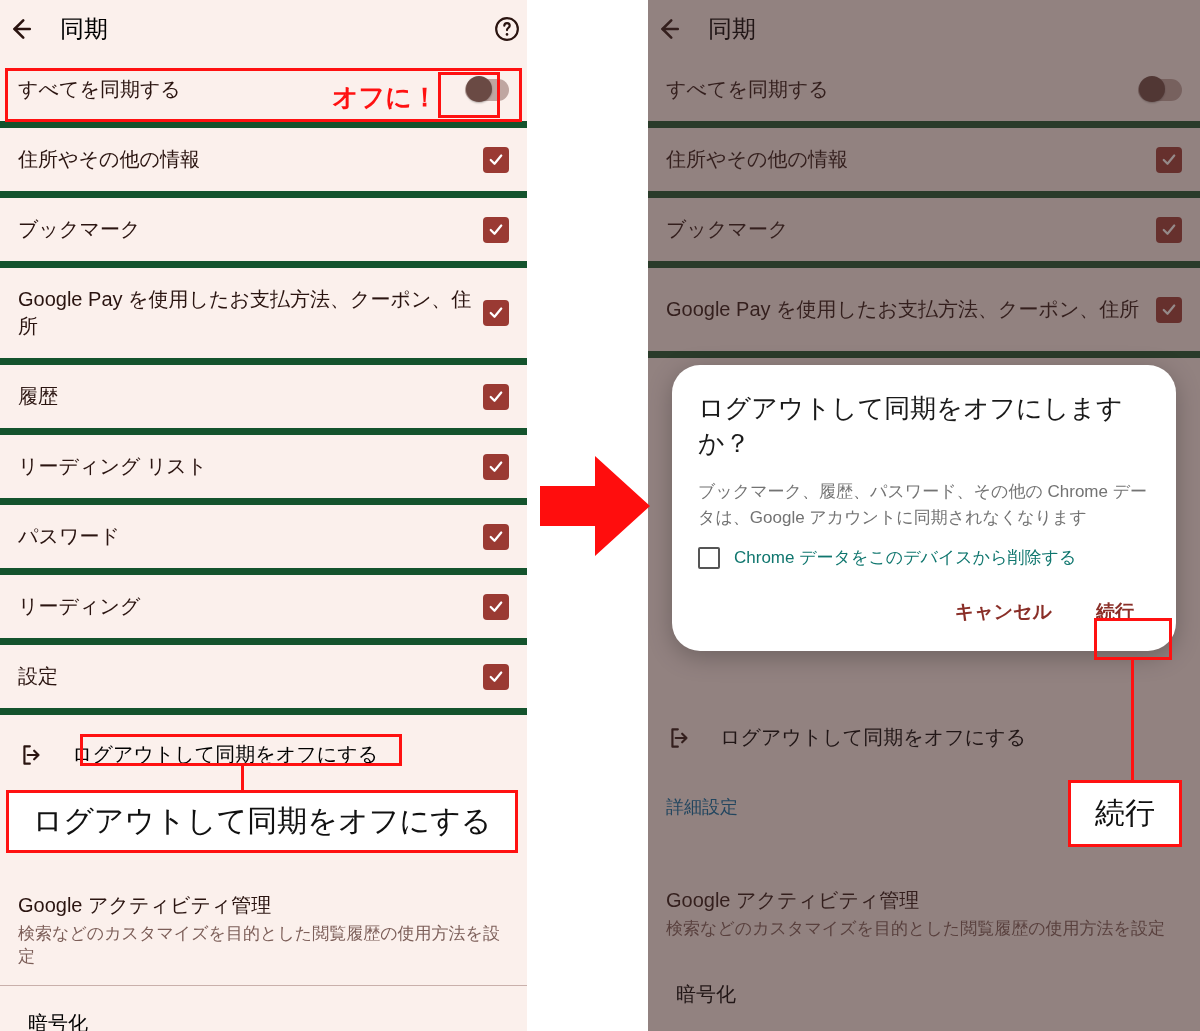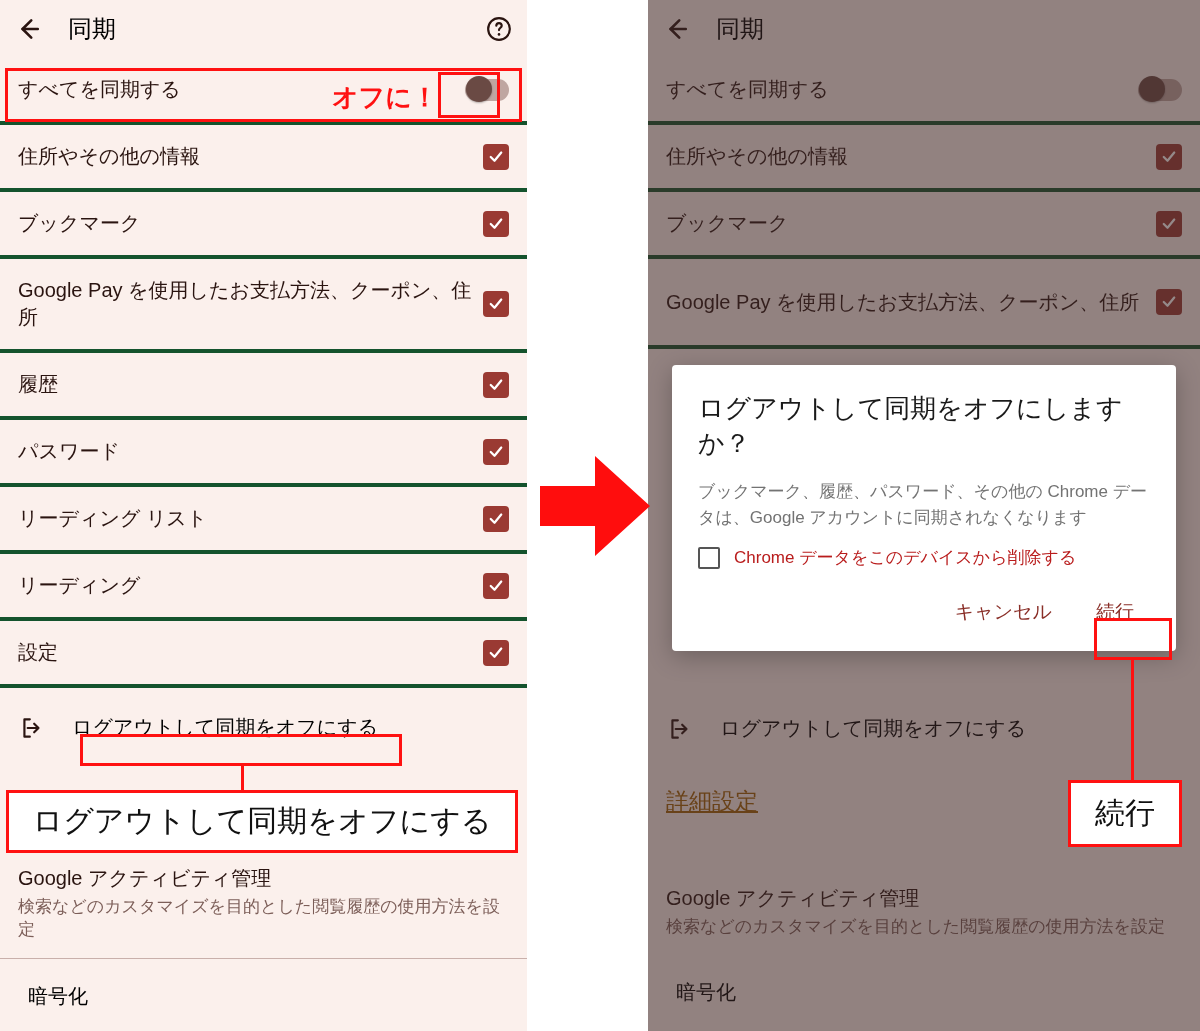--- a/index.html
+++ b/index.html
@@ -23,32 +23,32 @@
   .right .dimmer {
     position: absolute; inset:0;
     background: rgba(60,40,40,0.55);
     z-index: 5;
     pointer-events: none;
   }
 
   
   .hdr {
     display:flex; align-items:center;
-    height: 58px; padding: 0 14px;
+    height: 58px; padding: 0 6px;
     font-size: 24px; font-weight: 400;
   }
   .hdr .back { width: 28px; height:28px; display:flex; align-items:center; justify-content:center; margin-right: 26px; }
   .hdr .title { flex:1; }
   .hdr .help { width:28px; height:28px; display:flex; align-items:center; justify-content:center; }
 
   
   .row {
     display:flex; align-items:center;
     padding: 18px 18px;
-    border-bottom: 4px solid #14532d;
+    border-bottom: 7px solid #14532d;
     font-size: 20px;
     color:#2a1410;
     background: #fbf0ec;
   }
   .row .lbl { flex:1; line-height:1.35; }
   .row.tall { min-height: 90px; }
 
   
   .toggle {
     width: 44px; height: 22px; border-radius: 11px;
@@ -75,21 +75,21 @@
   .signout-row {
     display:flex; align-items:center;
     padding: 26px 18px;
     font-size:20px;
     gap: 26px;
     background:#fbf0ec;
   }
   .signout-row .ic { width:28px; display:flex; justify-content:center; }
 
   
-  .section-lbl { padding: 18px 18px 8px; font-size:23px; color:#a16207;text-decoration:underline; }
+  .section-lbl { padding: 18px 18px 8px; font-size:18px; color:#0369a1; }
 
   
   .activity {
     padding: 14px 18px 16px;
     border-bottom: 1px solid #c9b0ab;
   }
   .activity .t { font-size:20px; color:#2a1410; margin-bottom:4px; }
   .activity .s { font-size:17px; color:#7c5e58; line-height:1.35; }
 
   
@@ -119,31 +119,31 @@
     position:absolute;
     left: 540px; top: 446px;
     width: 110px; height: 120px;
     z-index: 40; pointer-events:none;
   }
 
   
   .dialog {
     position:absolute;
     left: 24px; right: 24px; top: 365px;
-    background:#fff; border-radius: 4px;
+    background:#fff; border-radius: 28px;
     padding: 26px 26px 20px;
     z-index: 10;
     box-shadow: 0 6px 24px rgba(0,0,0,0.25);
   }
   .dialog .dtitle { font-size:26px; color:#1a1a1a; line-height:1.35; margin-bottom:18px; }
   .dialog .dmsg { font-size:17px; color:#737373; line-height:1.5; margin-bottom:16px; }
-  .dialog .dchk { display:flex; align-items:center; gap:14px; font-size:17px; color:#b91c1c; margin-bottom:24px; }
+  .dialog .dchk { display:flex; align-items:center; gap:14px; font-size:17px; color:#0f766e; margin-bottom:24px; }
   .dialog .dchk .box { width:22px; height:22px; border:2px solid #555; border-radius:2px; flex-shrink:0; }
   .dialog .dbtns { display:flex; justify-content:flex-end; gap:28px; padding-right:8px; }
-  .dialog .dbtns .btn { font-size:19px; color:#8a2f28; font-weight:400; padding:6px 8px; }
+  .dialog .dbtns .btn { font-size:19px; color:#8a2f28; font-weight:700; padding:6px 8px; }
 
   svg { display:block; }
 </style>
 </head>
 <body>
 
 <div class="screen left">
   <div class="hdr">
     <div class="back">
       <svg viewBox="0 0 24 24" width="26" height="26">
@@ -194,29 +194,29 @@
   </div>
   <div class="row">
     <div class="lbl">履歴</div>
     <div class="cb">
         <svg viewBox="0 0 24 24">
           <path d="M5 12l5 5 9-11" stroke="#fff" stroke-width="3" fill="none" stroke-linecap="round" stroke-linejoin="round"></path>
         </svg>
       </div>
   </div>
   <div class="row">
+    <div class="lbl">リーディング リスト</div>
+    <div class="cb">
+        <svg viewBox="0 0 24 24">
+          <path d="M5 12l5 5 9-11" stroke="#fff" stroke-width="3" fill="none" stroke-linecap="round" stroke-linejoin="round"></path>
+        </svg>
+      </div>
+  </div>
+  <div class="row">
     <div class="lbl">パスワード</div>
-    <div class="cb">
-        <svg viewBox="0 0 24 24">
-          <path d="M5 12l5 5 9-11" stroke="#fff" stroke-width="3" fill="none" stroke-linecap="round" stroke-linejoin="round"></path>
-        </svg>
-      </div>
-  </div>
-  <div class="row">
-    <div class="lbl">リーディング リスト</div>
     <div class="cb">
         <svg viewBox="0 0 24 24">
           <path d="M5 12l5 5 9-11" stroke="#fff" stroke-width="3" fill="none" stroke-linecap="round" stroke-linejoin="round"></path>
         </svg>
       </div>
   </div>
   <div class="row">
     <div class="lbl">リーディング</div>
     <div class="cb">
         <svg viewBox="0 0 24 24">

